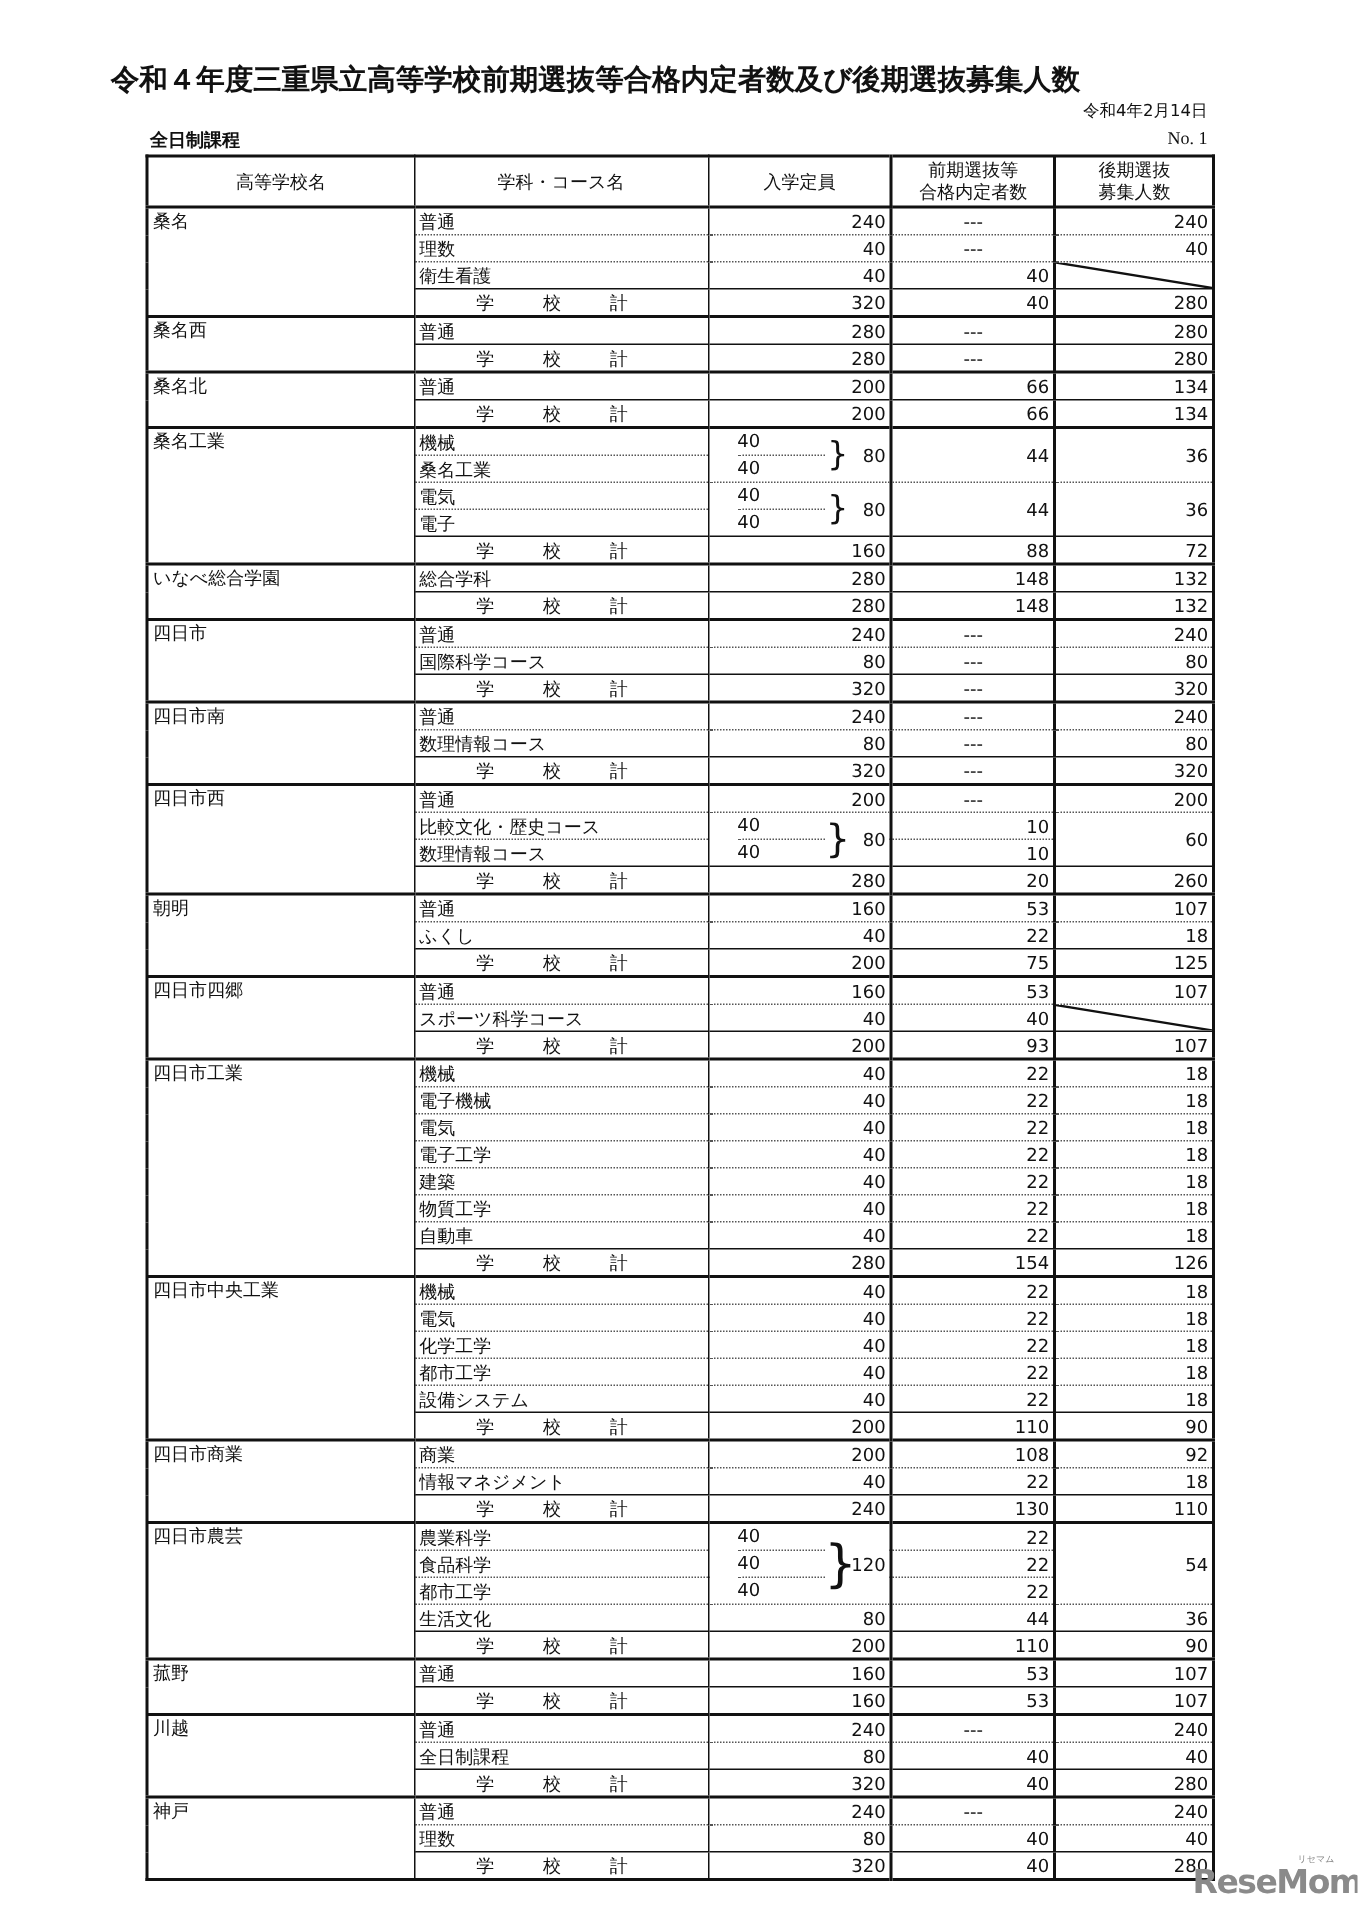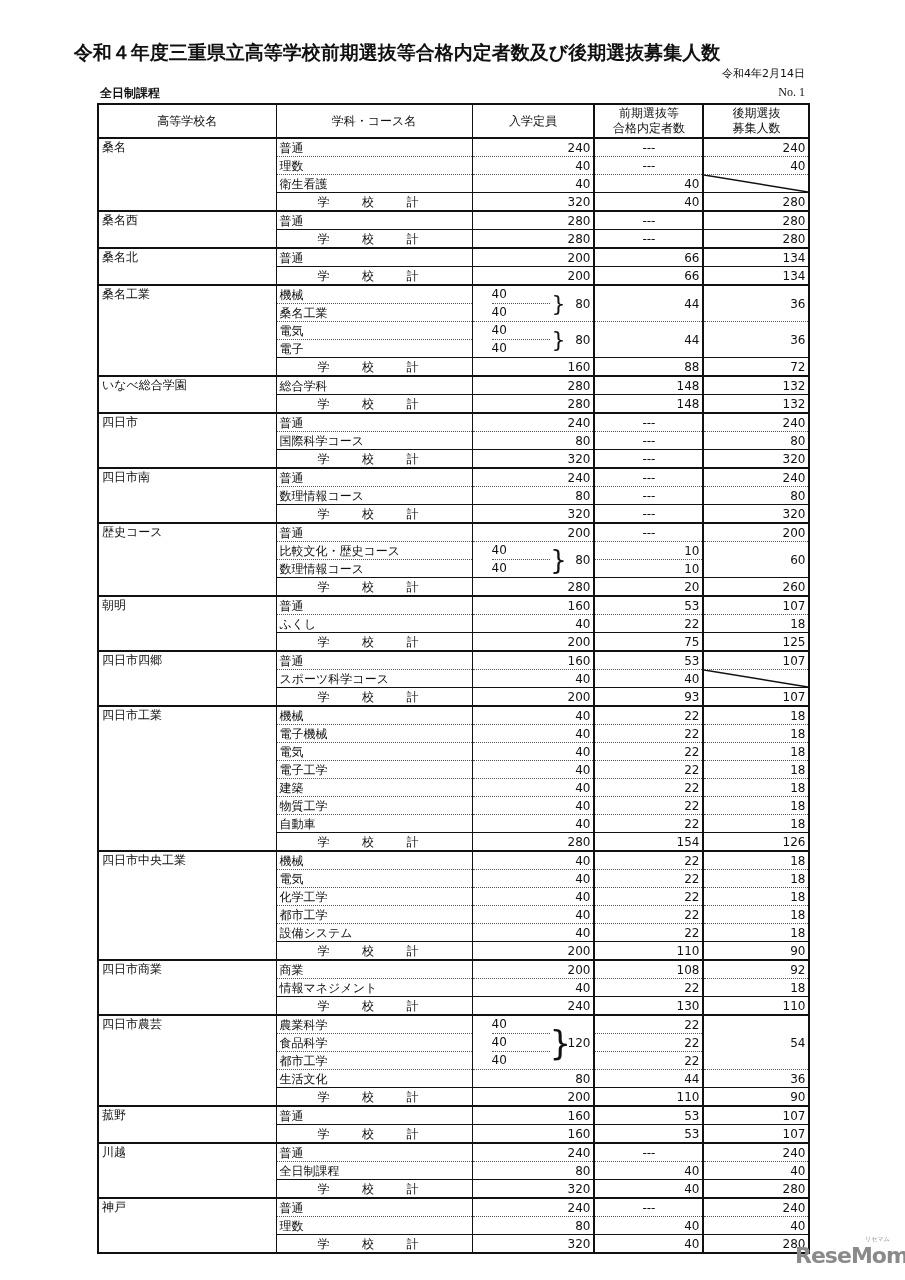--- a/index.html
+++ b/index.html
@@ -237,21 +237,21 @@
             <span>学</span>
             <span>校</span>
             <span>計</span>
           </div>
         </td>
         <td class="c3 num">320</td>
         <td class="c4 dash">---</td>
         <td class="c5 num">320</td>
       </tr>
       <tr class="first">
-        <td class="school" rowspan="4">歴史コース</td>
+        <td class="school" rowspan="4">四日市西</td>
         <td>普通</td>
         <td class="c3 num">200</td>
         <td class="c4 dash">---</td>
         <td class="c5 num">200</td>
       </tr>
       <tr>
         <td>比較文化・歴史コース</td>
         <td class="c3" rowspan="2">
           <div style="display:flex;align-items:center">
             <div style="width:58px;padding-left:16px;line-height:17px">

